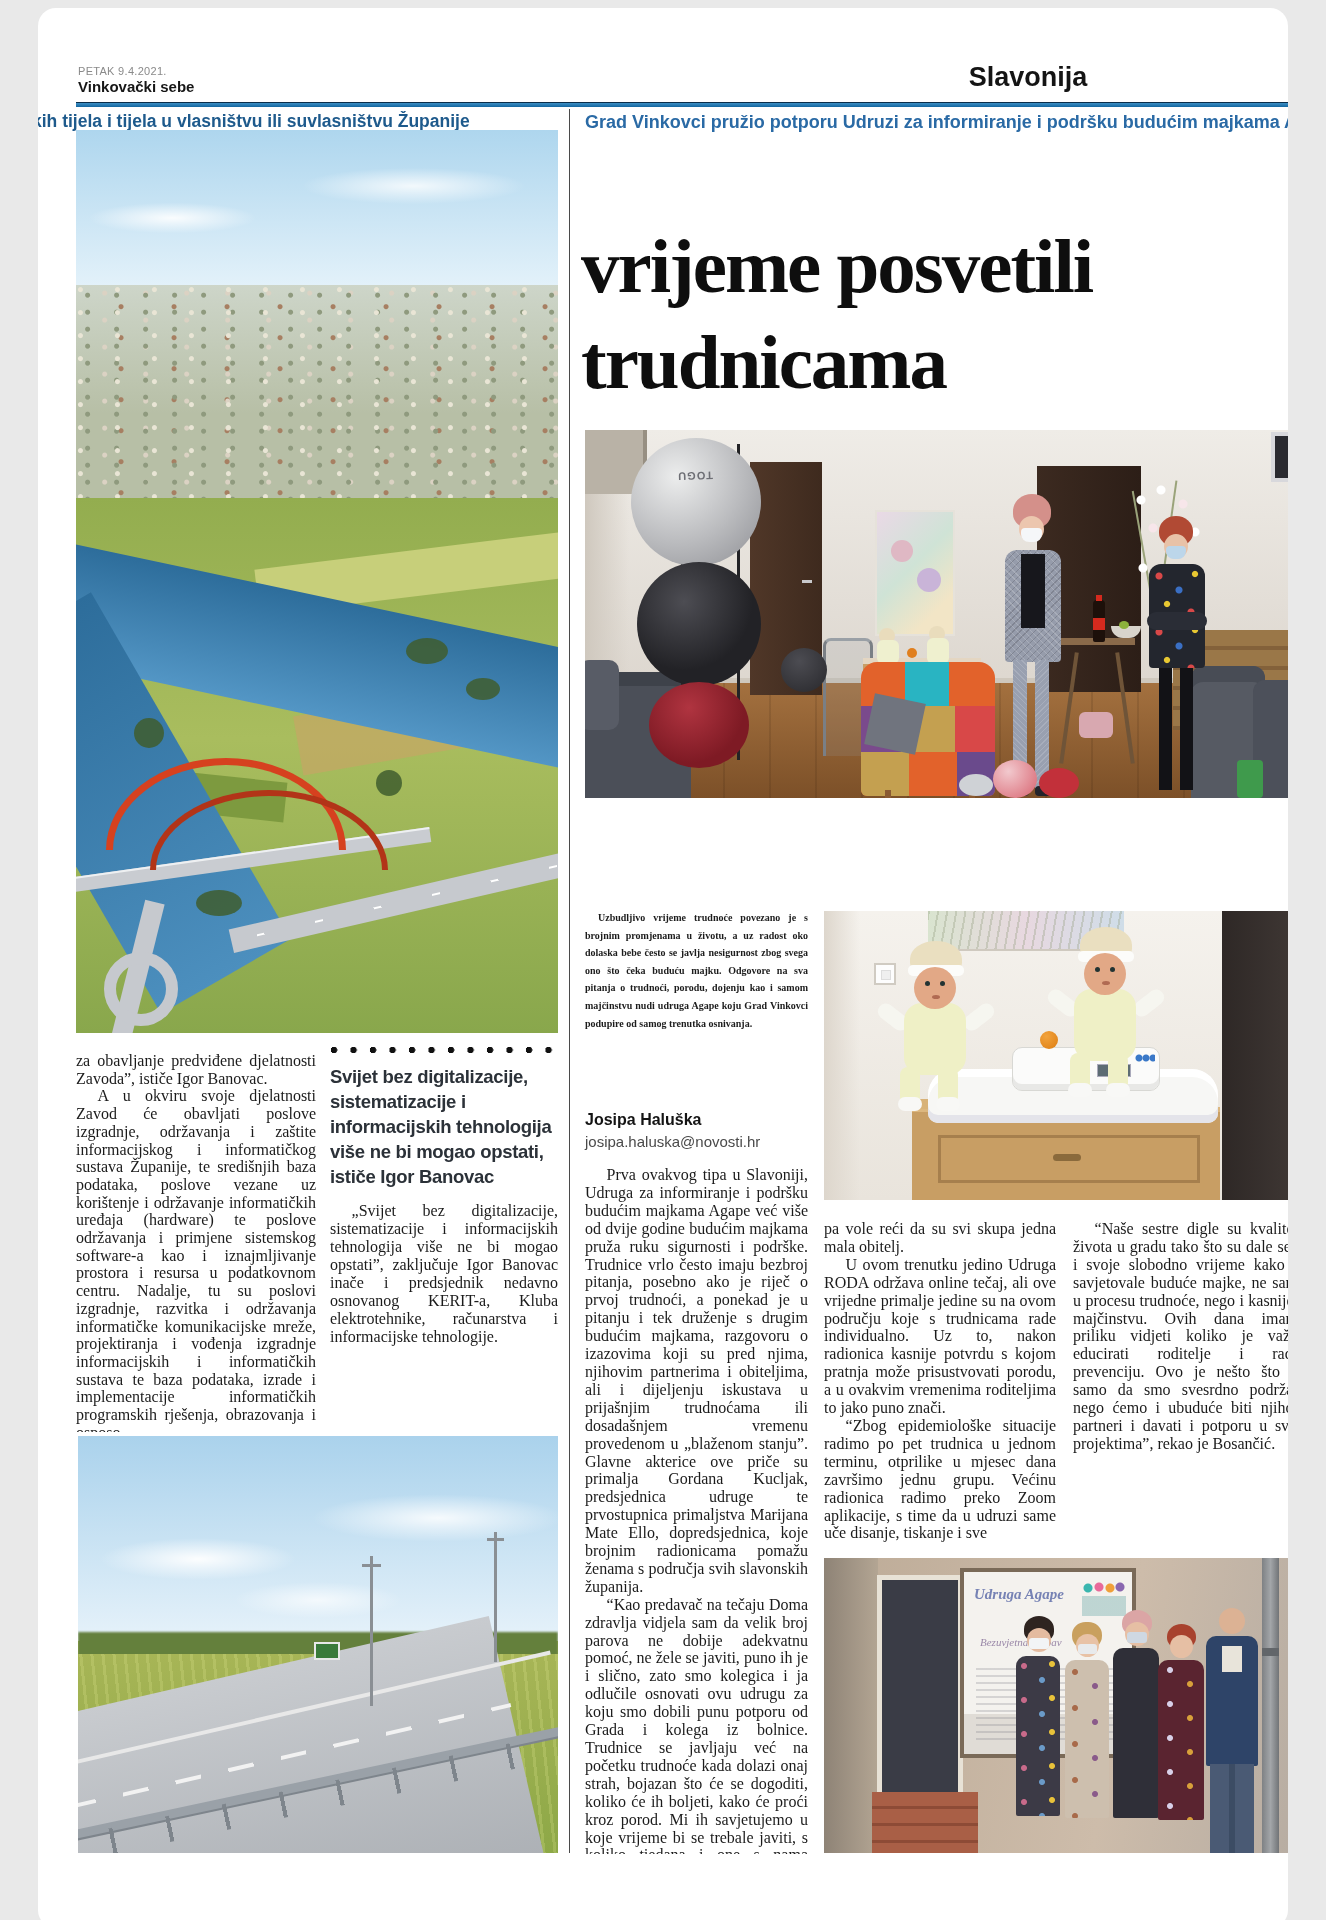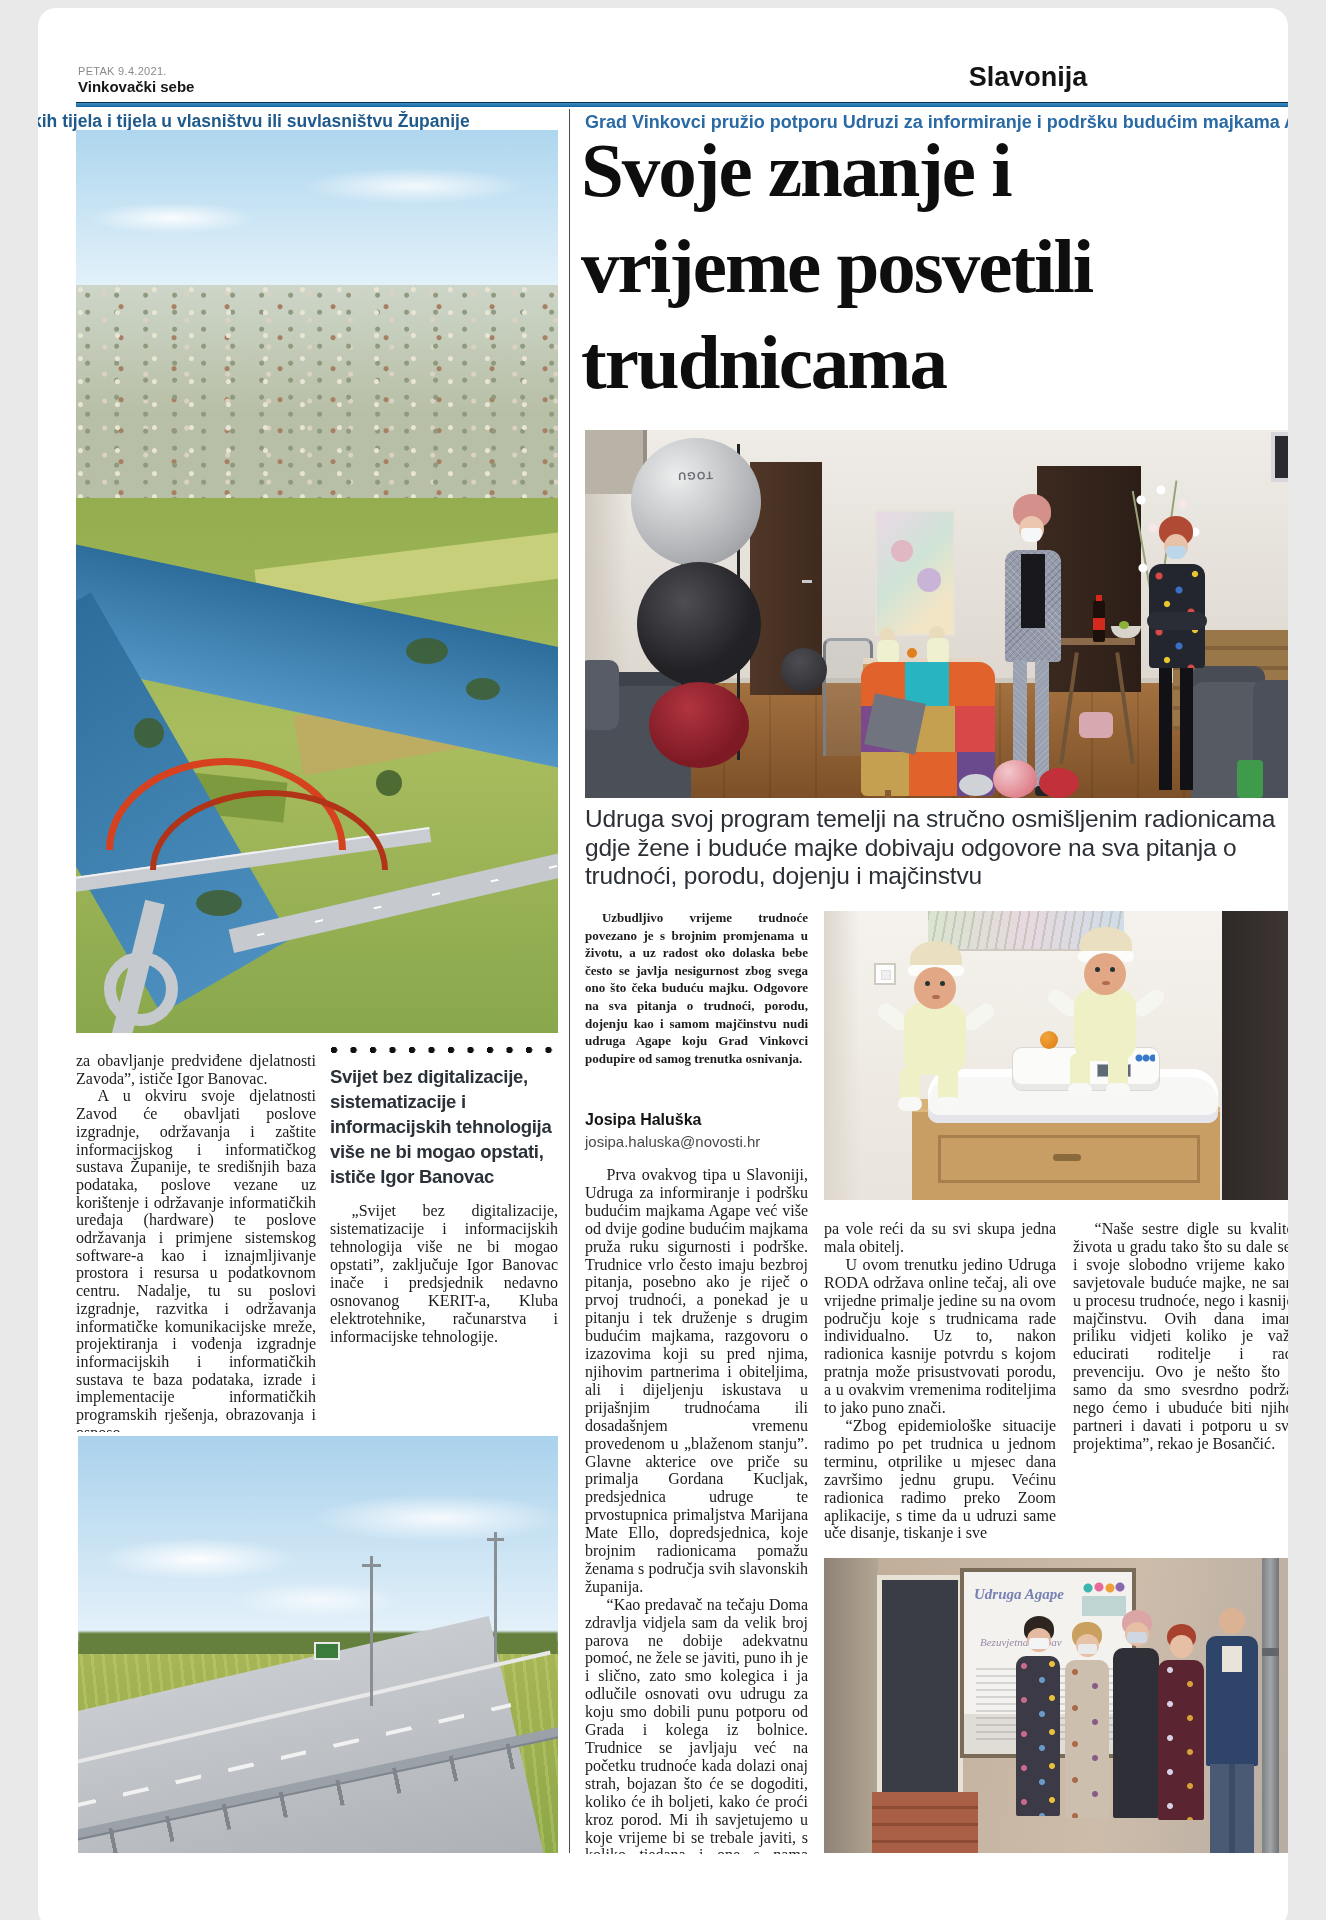--- a/index.html
+++ b/index.html
@@ -27,21 +27,21 @@
   .vrule{position:absolute;left:531px;top:101px;width:1px;height:1744px;background:#4a4a4a;}
 
   
   .mh{position:absolute;left:543px;width:730px;height:97px;font-family:"Liberation Serif",serif;
       font-weight:700;font-size:77px;letter-spacing:-2px;color:#0e0e0e;white-space:nowrap;}
   .mh1{top:118px;}.mh2{top:214px;}.mh3{top:310px;}
 
   
   .deck{position:absolute;left:547px;top:797px;width:714px;font-family:"Liberation Sans",sans-serif;
         font-size:24.5px;line-height:28.5px;color:#2b3036;letter-spacing:-.2px;}
-  .lead{position:absolute;left:547px;top:901px;width:223px;font-weight:700;font-size:13px;
+  .lead{position:absolute;left:547px;top:901px;width:223px;font-weight:700;font-size:10px;
         line-height:17.6px;text-align:justify;text-indent:1.3em;}
   .by-name{position:absolute;left:547px;top:1103px;font-family:"Liberation Sans",sans-serif;
            font-size:16px;font-weight:700;color:#141414;}
   .by-mail{position:absolute;left:547px;top:1125px;font-family:"Liberation Sans",sans-serif;
            font-size:15px;color:#4a4a4a;}
 
   
   .col{position:absolute;font-size:16px;line-height:17.9px;text-align:justify;color:#1b1b1b;}
   .col p{margin:0;}
   .col p.ind{text-indent:1.35em;}
@@ -363,21 +363,20 @@
   <div class="hdr-date" data-name="issue-date">PETAK 9.4.2021.</div>
   <div class="hdr-paper" data-name="paper-name">Vinkovački sebe</div>
   <div class="hdr-section" data-name="section-title">Slavonija</div>
   <div class="hdr-pageno" data-name="page-number">9</div>
   <div class="hdr-rule" data-name="header-rule"></div>
 
   <div class="lh-head" data-name="left-article-headline">kih tijela i tijela u vlasništvu ili suvlasništvu Županije</div>
   <div class="kicker" data-name="main-article-kicker">Grad Vinkovci pružio potporu Udruzi za informiranje i podršku budućim majkama Agape</div>
   <div class="vrule" data-name="article-divider-rule"></div>
 
-  <div class="mh mh1" data-name="main-headline-line1">Svoje znanje i</div>
   <div class="mh mh2" data-name="main-headline-line2">vrijeme posvetili</div>
   <div class="mh mh3" data-name="main-headline-line3">trudnicama</div>
 
   <div class="ph aerial" data-name="photo-aerial-town-river-bridge">
     <div class="ae-sky" data-name="aerial-sky"></div>
     <div class="ae-town" data-name="aerial-town-band"></div>
     <div class="ae-fields" data-name="aerial-fields"></div>
     <div class="ae-strip1"></div>
     <div class="ae-strip2"></div>
     <div class="ae-strip3"></div>
@@ -487,21 +486,20 @@
         <span class="face"></span>
       <span class="mask" data-name="face-mask"></span>
     </div>
     <div class="rm-cake">
         <i></i>
         <u></u>
         <b></b>
       </div>
   </div>
 
-  <div class="deck" data-name="main-article-deck">Udruga svoj program temelji na stručno osmišljenim radionicama gdje žene i buduće majke dobivaju odgovore na sva pitanja o trudnoći, porodu, dojenju i majčinstvu</div>
 
   <div class="lead" data-name="main-article-lead">Uzbudljivo vrijeme trudnoće povezano je s brojnim promjenama u životu, a uz radost oko dolaska bebe često se javlja nesigurnost zbog svega ono što čeka buduću majku. Odgovore na sva pitanja o trudnoći, porodu, dojenju kao i samom majčinstvu nudi udruga Agape koju Grad Vinkovci podupire od samog trenutka osnivanja.</div>
   <div class="by-name" data-name="byline-author">Josipa Haluška</div>
   <div class="by-mail" data-name="byline-email">josipa.haluska@novosti.hr</div>
 
   <div class="ph baby" data-name="photo-baby-dolls-and-scale">
     <div class="bb-lshadow"></div>
     <div class="bb-art" data-name="wall-art"></div>
     <div class="bb-switch" data-name="light-switch">
         <i></i>

